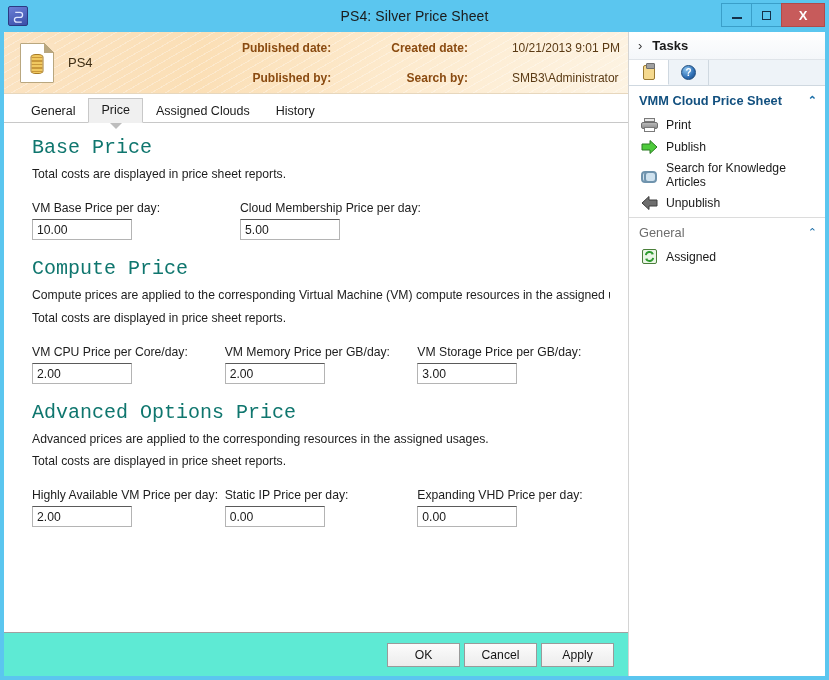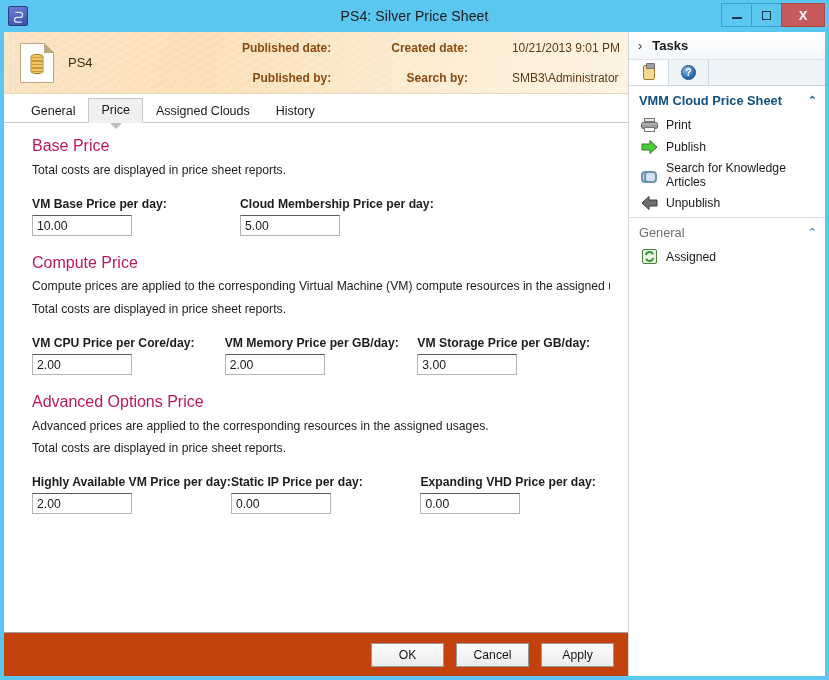--- a/index.html
+++ b/index.html
@@ -208,25 +208,26 @@
   
   .content {
     flex: 1 1 auto;
     overflow: hidden;
     padding: 14px 0 0 0;
     background: #ffffff;
     min-height: 0;
   }
   .section { padding: 0 18px 0 28px; }
   .section-title {
-    font-size: 16px;
-    color: #be185d;
+    font-size: 20px;
+    color: #0f766e;
     font-weight: normal;
     margin: 0 0 8px 0;
     line-height: 1.1;
+    font-family: Liberation Mono, monospace;
   }
   .section.s2 .section-title { margin-top: 18px; }
   .desc {
     font-size: 12.2px;
     color: #1d1d1d;
     margin: 0 0 7px 0;
     line-height: 1.25;
     white-space: nowrap;
     overflow: hidden;
   }
@@ -236,48 +237,47 @@
   }
   .field { display: flex; flex-direction: column; }
   .field.c1 { width: 208px; }
   .field.c2 { width: 208px; }
   .field.c3 { width: 208px; }
   .field-label {
     font-size: 12.2px;
     color: #1d1d1d;
     margin-bottom: 4px;
     white-space: nowrap;
-    font-weight: bold;
   }
   .field-input {
     width: 100px;
     height: 21px;
     border: 1px solid #b4b4b4;
     border-top: 1px solid #5a5a5a;
     background: #ffffff;
     font-size: 12.2px;
     color: #1a1a1a;
     padding: 1px 0 0 4px;
     line-height: 19px;
     font-family: "Liberation Sans", sans-serif;
   }
   .field.c1 .field-input { width: 100px; }
   .field.c2 .field-input { width: 100px; }
   .field.c3 .field-input { width: 100px; }
 
   
   .footer {
     flex: 0 0 44px;
-    background: #c2410c;
+    background: #5eead4;
     border-top: 1px solid #a0a0a0;
     display: flex;
     align-items: center;
     justify-content: flex-end;
     padding-right: 14px;
-    gap: 12px;
+    gap: 4px;
   }
   .fbtn {
     width: 73px; height: 24px;
     background: linear-gradient(#fcfcfc,#ececec);
     border: 1px solid #9a9a9a;
     font-size: 12.2px;
     color: #151515;
     display:flex; align-items:center; justify-content:center;
     font-family: "Liberation Sans", sans-serif;
   }

